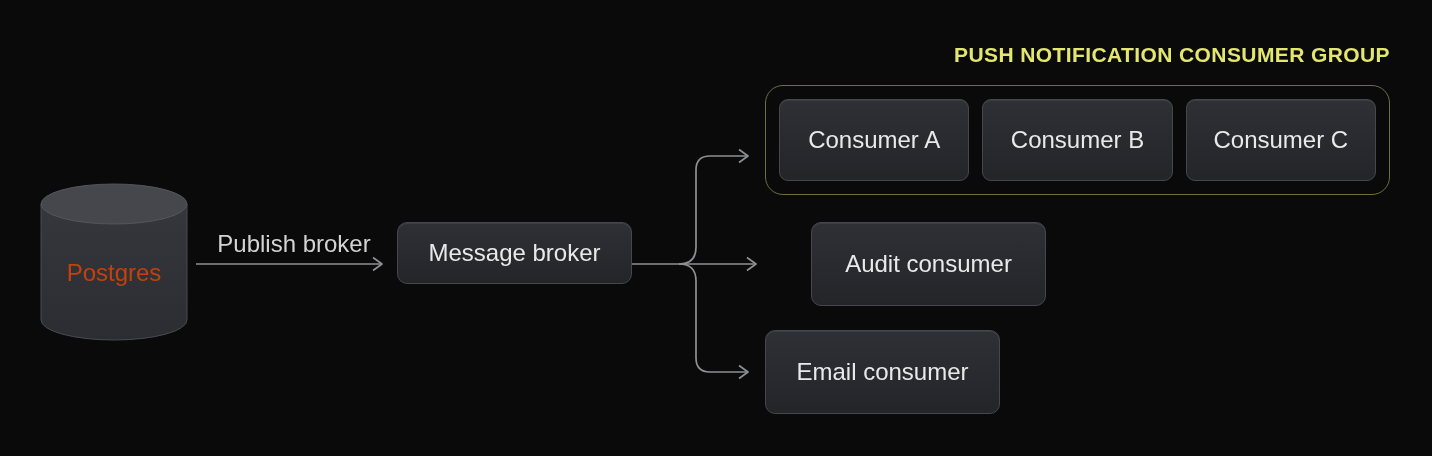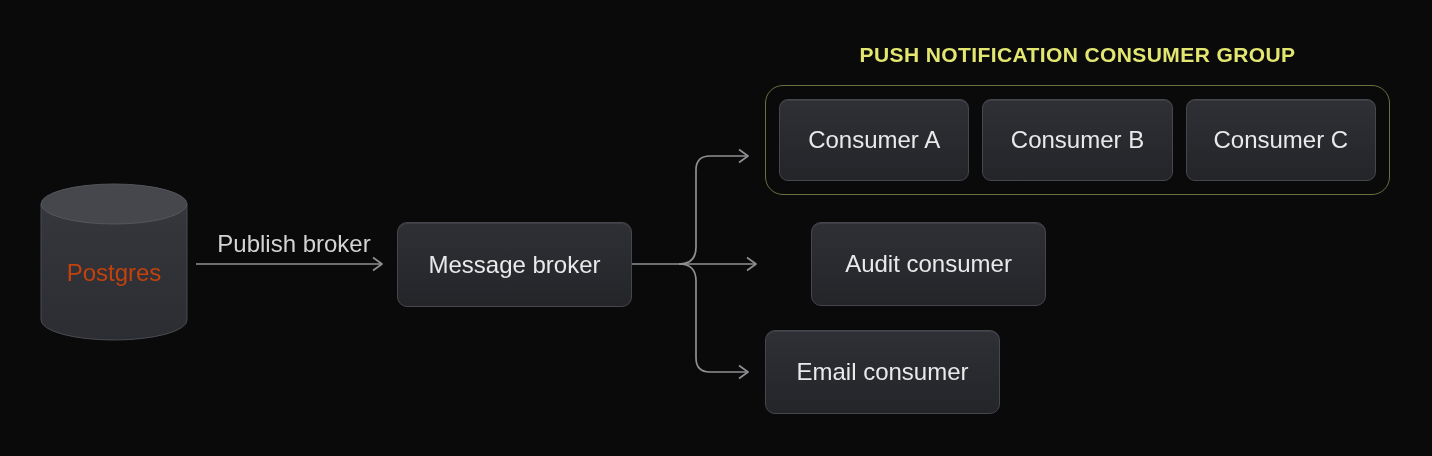--- a/index.html
+++ b/index.html
@@ -51,21 +51,21 @@
     box-sizing: border-box;
     background: linear-gradient(180deg, var(--node-bg-top), var(--node-bg-bottom));
     border: 1px solid var(--node-border);
     border-radius: 10px;
     box-shadow: inset 0 1px 0 rgba(255,255,255,0.07);
     color: var(--node-text);
     font-size: 24px;
     line-height: 1;
     white-space: nowrap;
   }
-  .node-broker { left: 397px; top: 222px; width: 235px; height: 85px; }
+  .node-broker { left: 397px; top: 222px; width: 235px; height: 62px; }
   .node-audit  { left: 765px; top: 222px; width: 235px; height: 84px; margin-left: 46px; }
   .node-email  { left: 765px; top: 330px; width: 235px; height: 84px; }
 
   .group {
     position: absolute;
     left: 765px; top: 85px; width: 625px; height: 110px;
     box-sizing: border-box;
     border: 1px solid var(--group-border);
     border-radius: 18px;
     display: flex;
@@ -74,21 +74,21 @@
   }
   .group .node {
     position: static;
     flex: 1 1 0;
     height: auto;
     border-radius: 9px;
   }
   .group-title {
     position: absolute;
     left: 765px; top: 43px; width: 625px;
-    text-align: center;
+    text-align: right;
     color: var(--group-title);
     font-size: 21px;
     font-weight: 700;
     letter-spacing: 0.4px;
     white-space: nowrap;
   }
   .edge-label {
     position: absolute;
     left: 195px; top: 230px; width: 198px;
     text-align: center;

